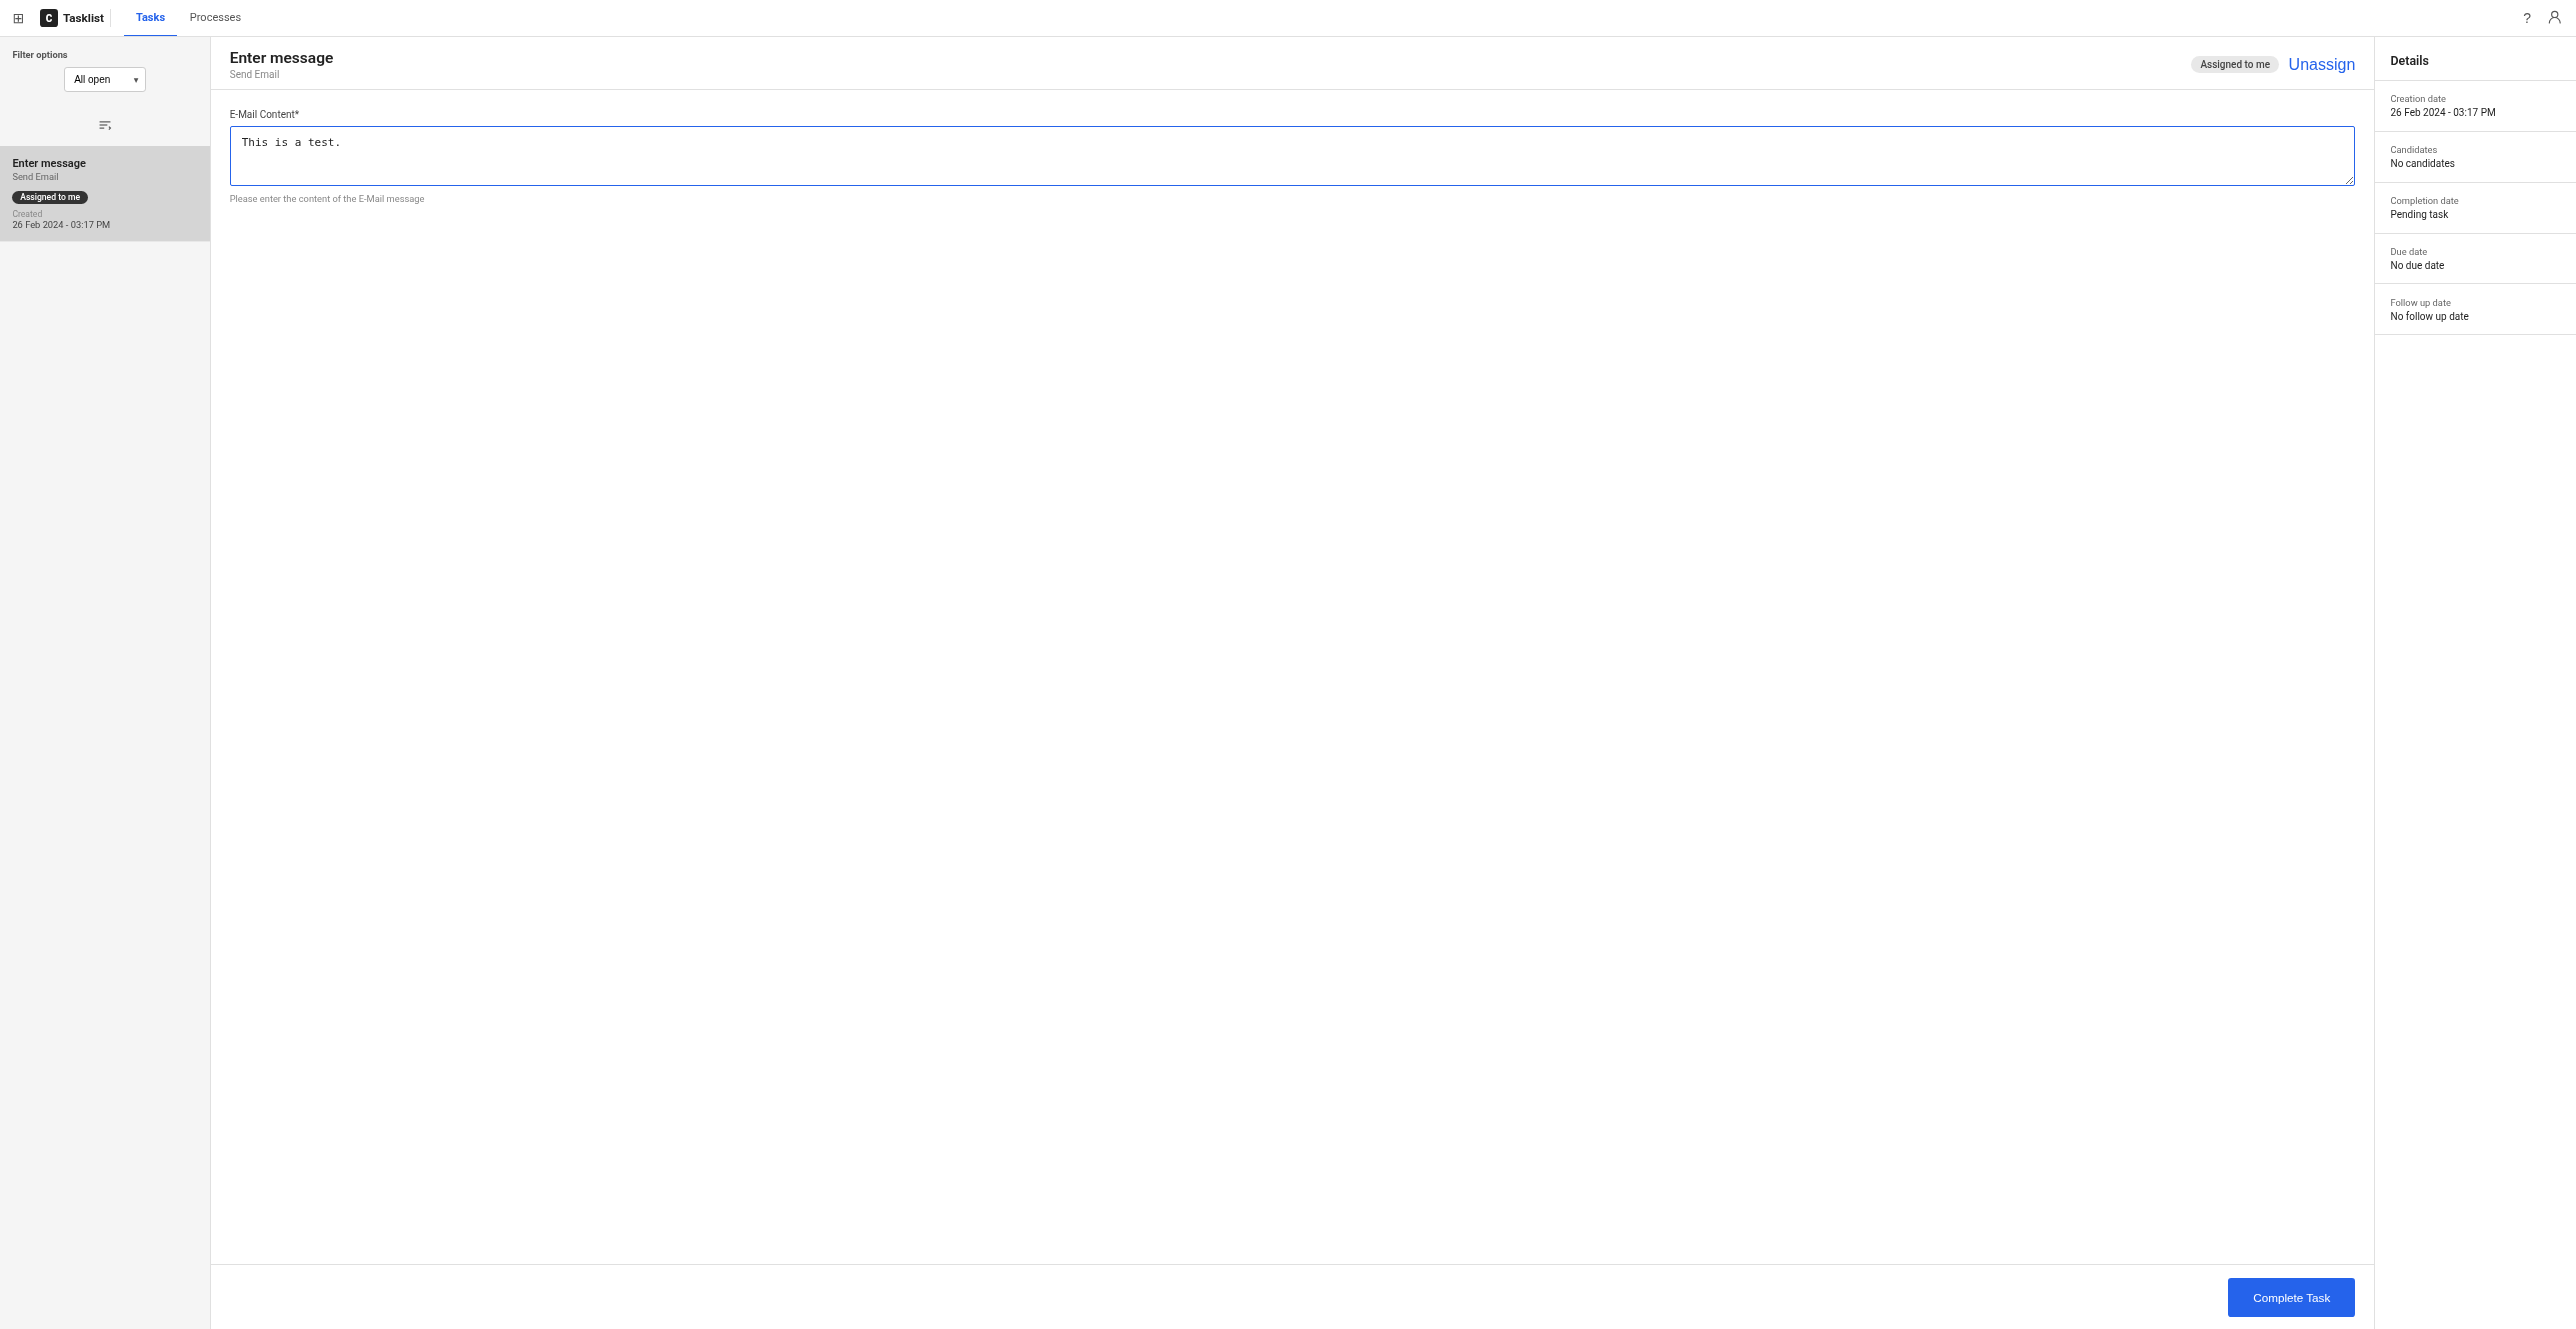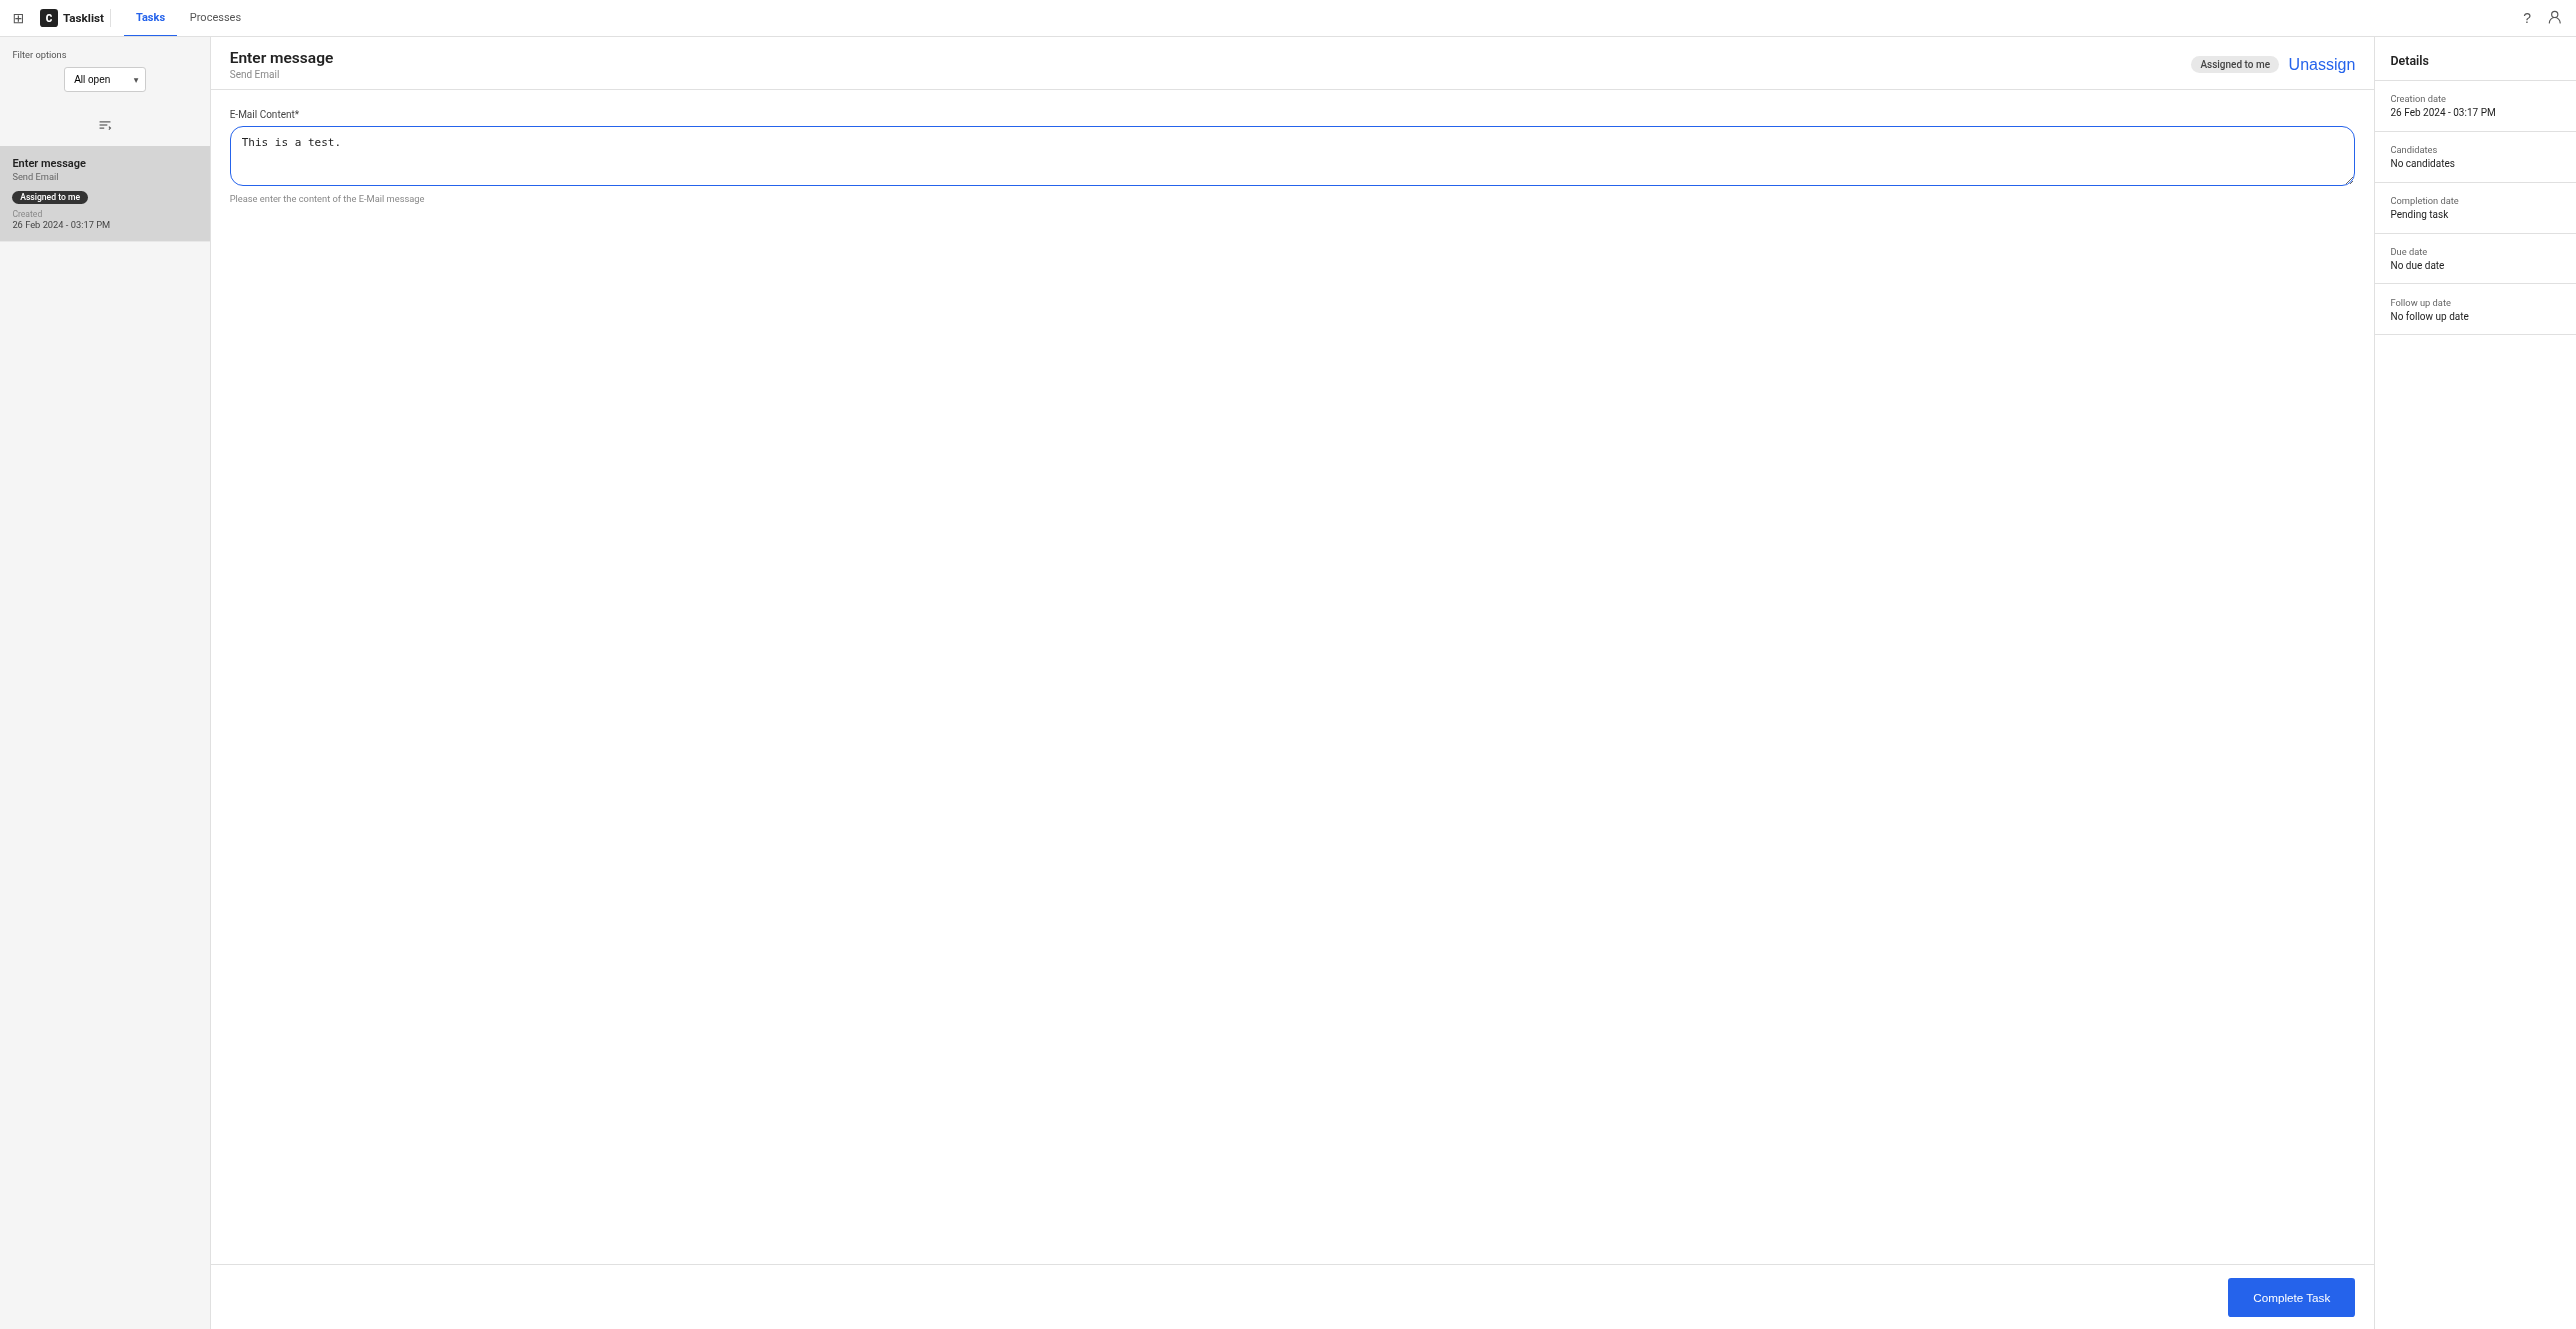--- a/index.html
+++ b/index.html
@@ -30,21 +30,21 @@
     .nav-tab.active { color: #2563eb; border-bottom: 1.6px solid #2563eb; font-weight: 700; }
     .nav-right { margin-left: auto; display: flex; align-items: center; gap: 6.2px; }
     .nav-icon-btn { background: none; border: none; cursor: pointer; color: #555; font-size: 14px; padding: 3.1px 4.7px; }
 
     
     .layout { display: flex; height: calc(100vh - 37px); }
 
     
     .sidebar { width: 211px; min-width: 211px; background: #f5f5f5; border-right: 0.8px solid #e0e0e0; display: flex; flex-direction: column; }
     .filter-section { padding: 12.4px 12.4px 6.2px; }
-    .filter-label { font-size: 9.3px; color: #555; margin-bottom: 6.2px; }
+    .filter-label { font-size: 9.3px; color: #555; margin-bottom: 6.2px; font-weight: bold; }
     .filter-row { display: flex; align-items: center; gap: 21px; flex-direction: column; }
     .filter-select-wrap { position: relative; flex: 1; }
     .filter-select-wrap select { width: 100%; padding: 6.2px 22px 6.2px 9.3px; border: 0.8px solid #ccc; border-radius: 3.1px; background: #fff; font-size: 10px; appearance: none; cursor: pointer; }
     .filter-select-wrap::after { content: '▾'; position: absolute; right: 7.8px; top: 50%; transform: translateY(-50%); color: #555; pointer-events: none; font-size: 9.3px; }
     .sort-btn { background: none; border: none; cursor: pointer; color: #555; font-size: 12.4px; padding: 4.7px; }
 
     .task-list { flex: 1; overflow-y: auto; }
     .task-item {
       padding: 11px 12.4px; cursor: pointer; border-bottom: 0.8px solid #e8e8e8;
       background: #e0e0e0;
@@ -72,21 +72,21 @@
     .assigned-badge {
       background: #e8e8e8; color: #444; border-radius: 15.5px;
       padding: 3.1px 9.3px; font-size: 10px; font-weight: 500;
     }
     .unassign-btn { background: none; border: none; color: #2563eb; font-size: 16px; cursor: pointer; font-weight: 500; }
 
     .main-body { flex: 1; padding: 18.7px; overflow-y: auto; position: relative; }
     .field-label { font-size: 10px; color: #444; margin-bottom: 6.2px; }
     .email-input {
       width: 100%; padding: 9.3px 11px; border: 1.6px solid #2563eb;
-      border-radius: 13px; font-size: 11px; color: #222; outline: none;
+      border-radius: 2px; font-size: 11px; color: #222; outline: none;
       background: #fff; resize: vertical;
     }
     .field-hint { font-size: 9.3px; color: #888; margin-top: 4.7px; }
 
     .main-footer {
       display: flex; justify-content: flex-end; padding: 12.4px 18.7px;
       border-top: 0.8px solid #e0e0e0; background: #fff;
     }
     .complete-task-btn {
       background: #2563eb; color: #fff; border: none; border-radius: 3.1px;

